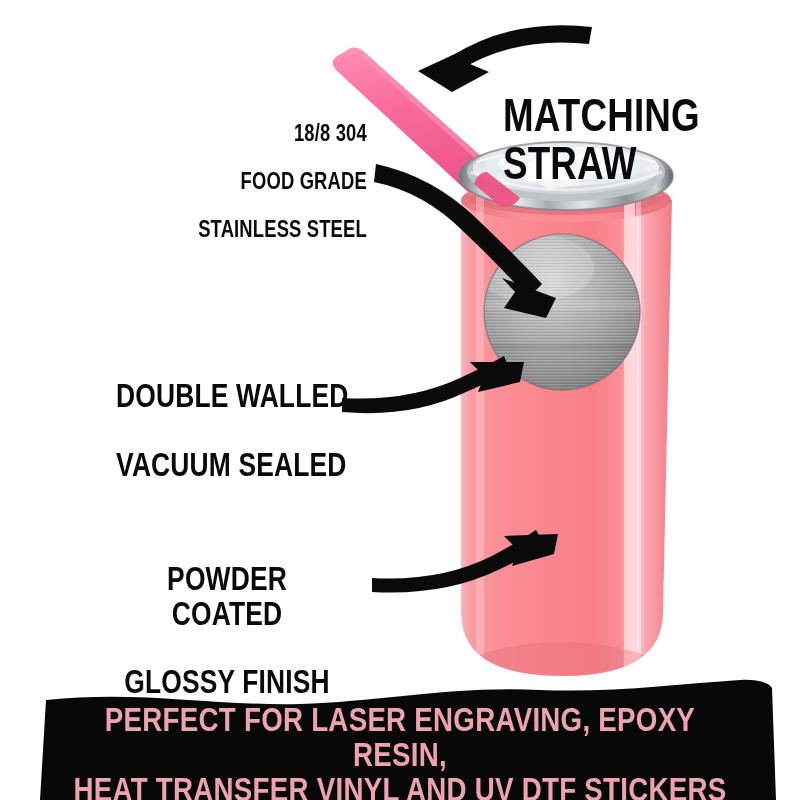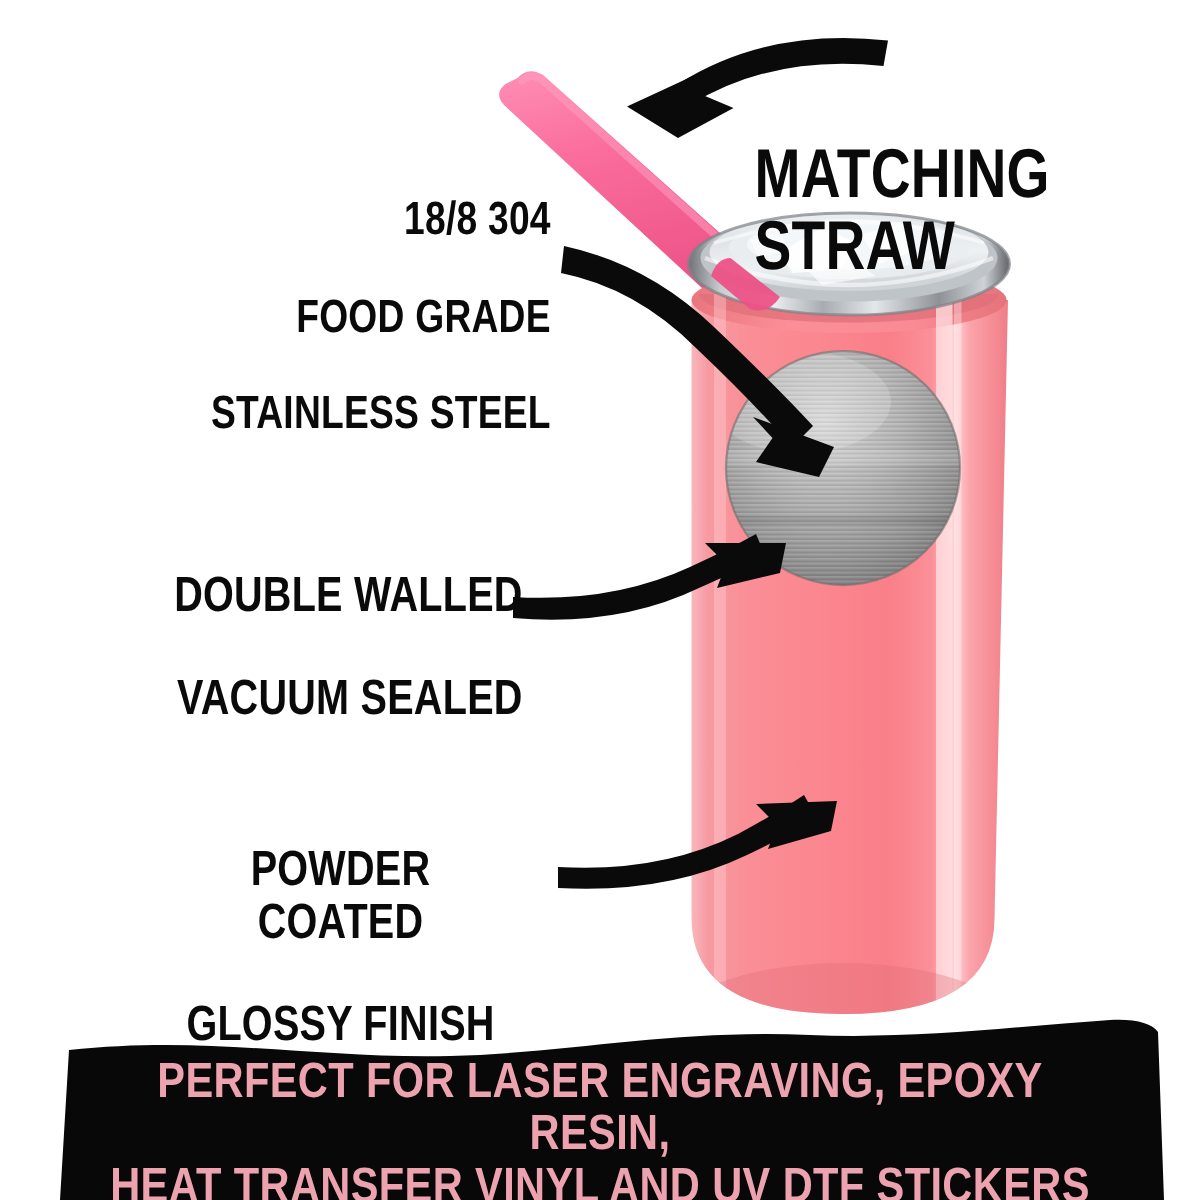--- a/index.html
+++ b/index.html
@@ -33,38 +33,37 @@
     display: block;
     transform: scaleX(0.80);
     transform-origin: inherit;
   }
 
   
   #callout-stainless {
     right: 433px;
     top: 98px;
     text-align: right;
-    font-size: 31px;
+    font-size: 23px;
   }
   #callout-stainless .line { transform-origin: right center; }
 
   
   #callout-straw {
     left: 503px;
     top: 44px;
     text-align: left;
     font-size: 46px;
   }
   #callout-straw .line { transform-origin: left center; }
 
   
   #callout-doublewall {
     right: 452px;
     top: 345px;
-    text-align: right;
     font-size: 33px;
   }
   #callout-doublewall .line { transform-origin: right center; }
 
   
   #callout-powder {
     right: 443px;
     top: 528px;
     text-align: center;
     font-size: 33px;

